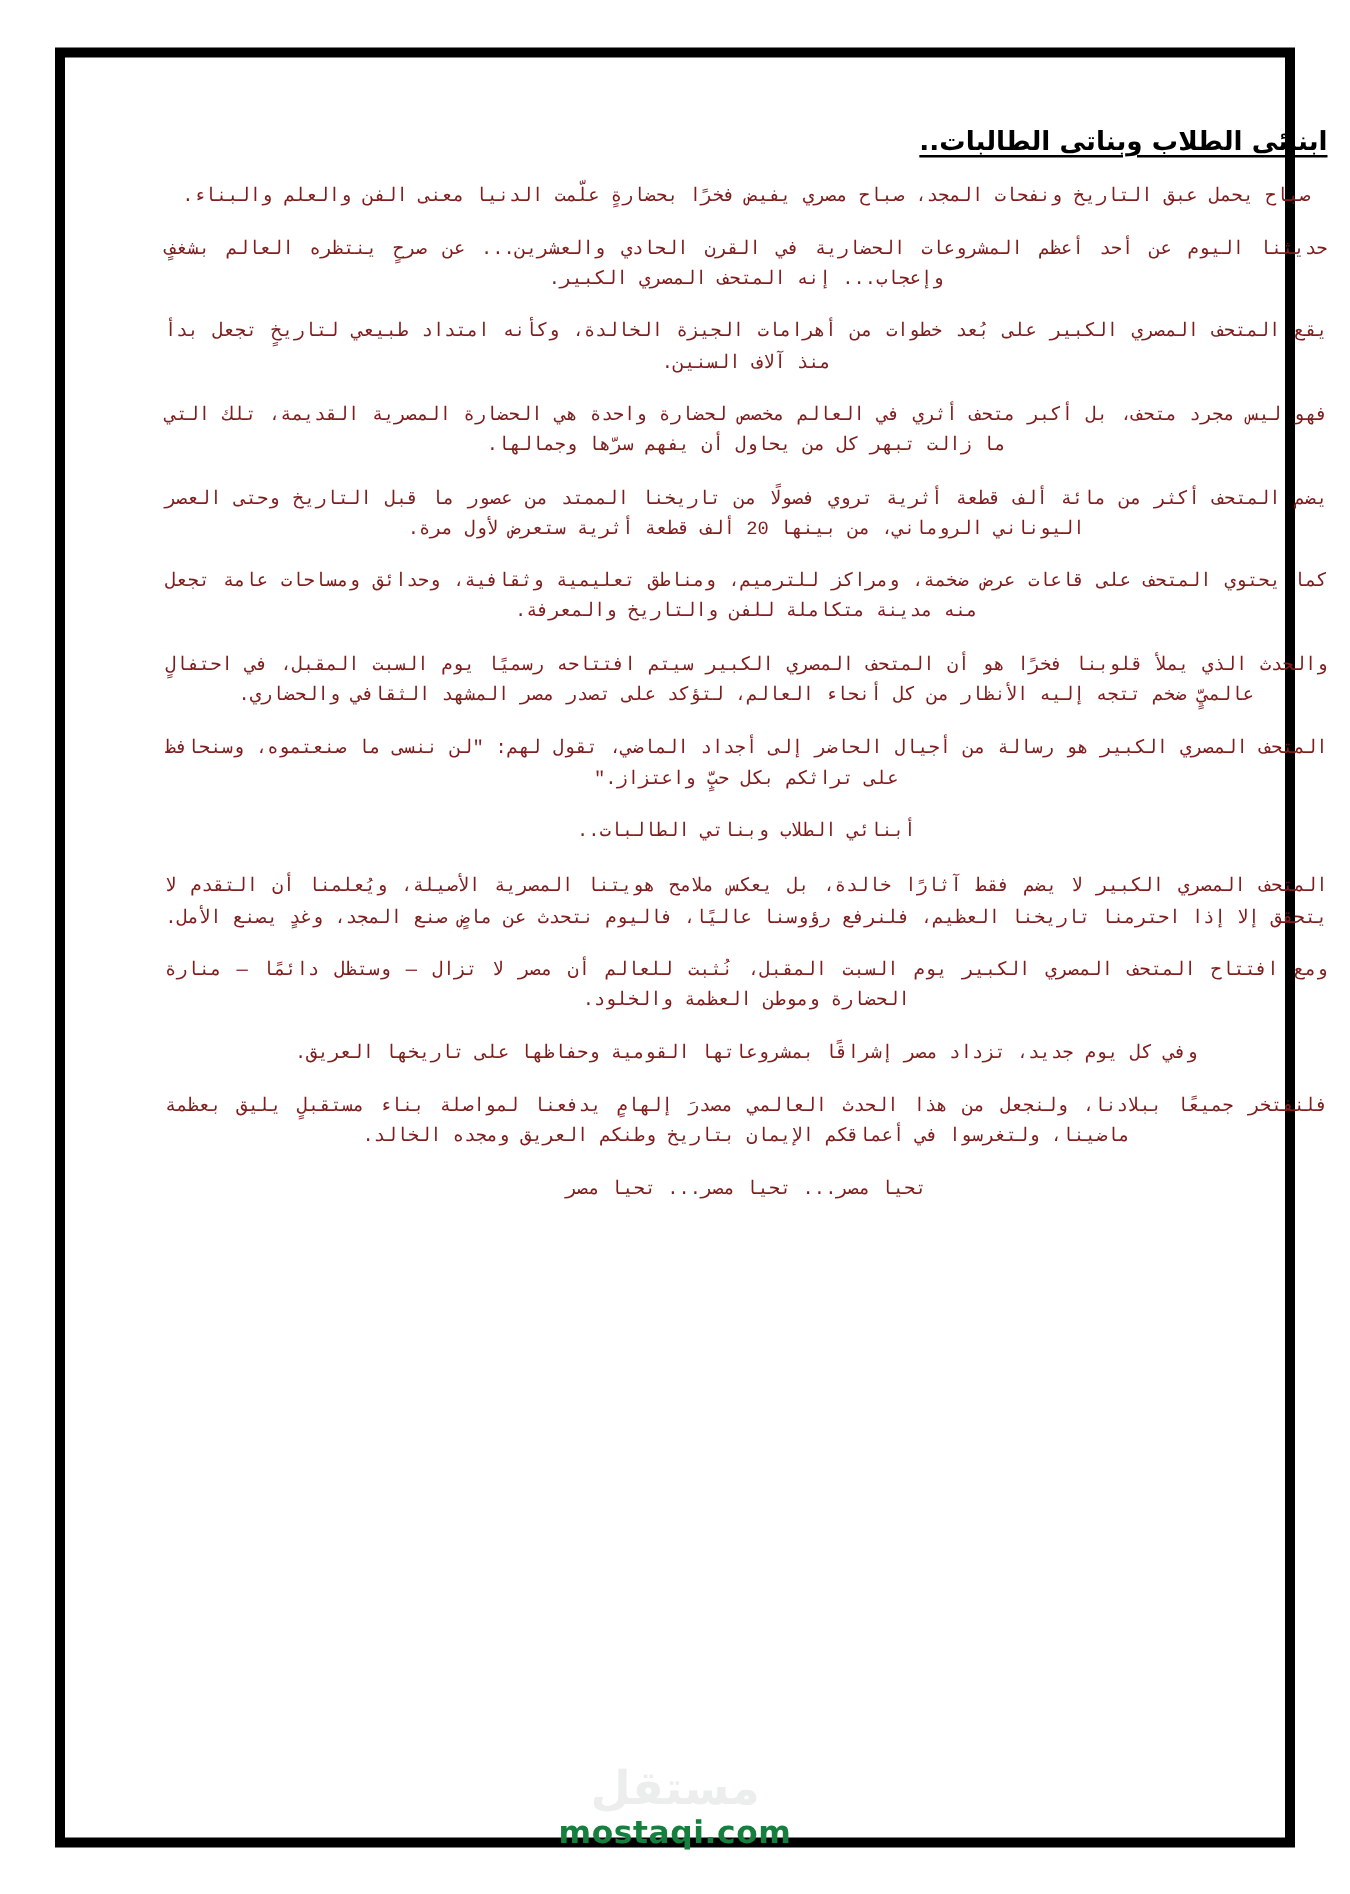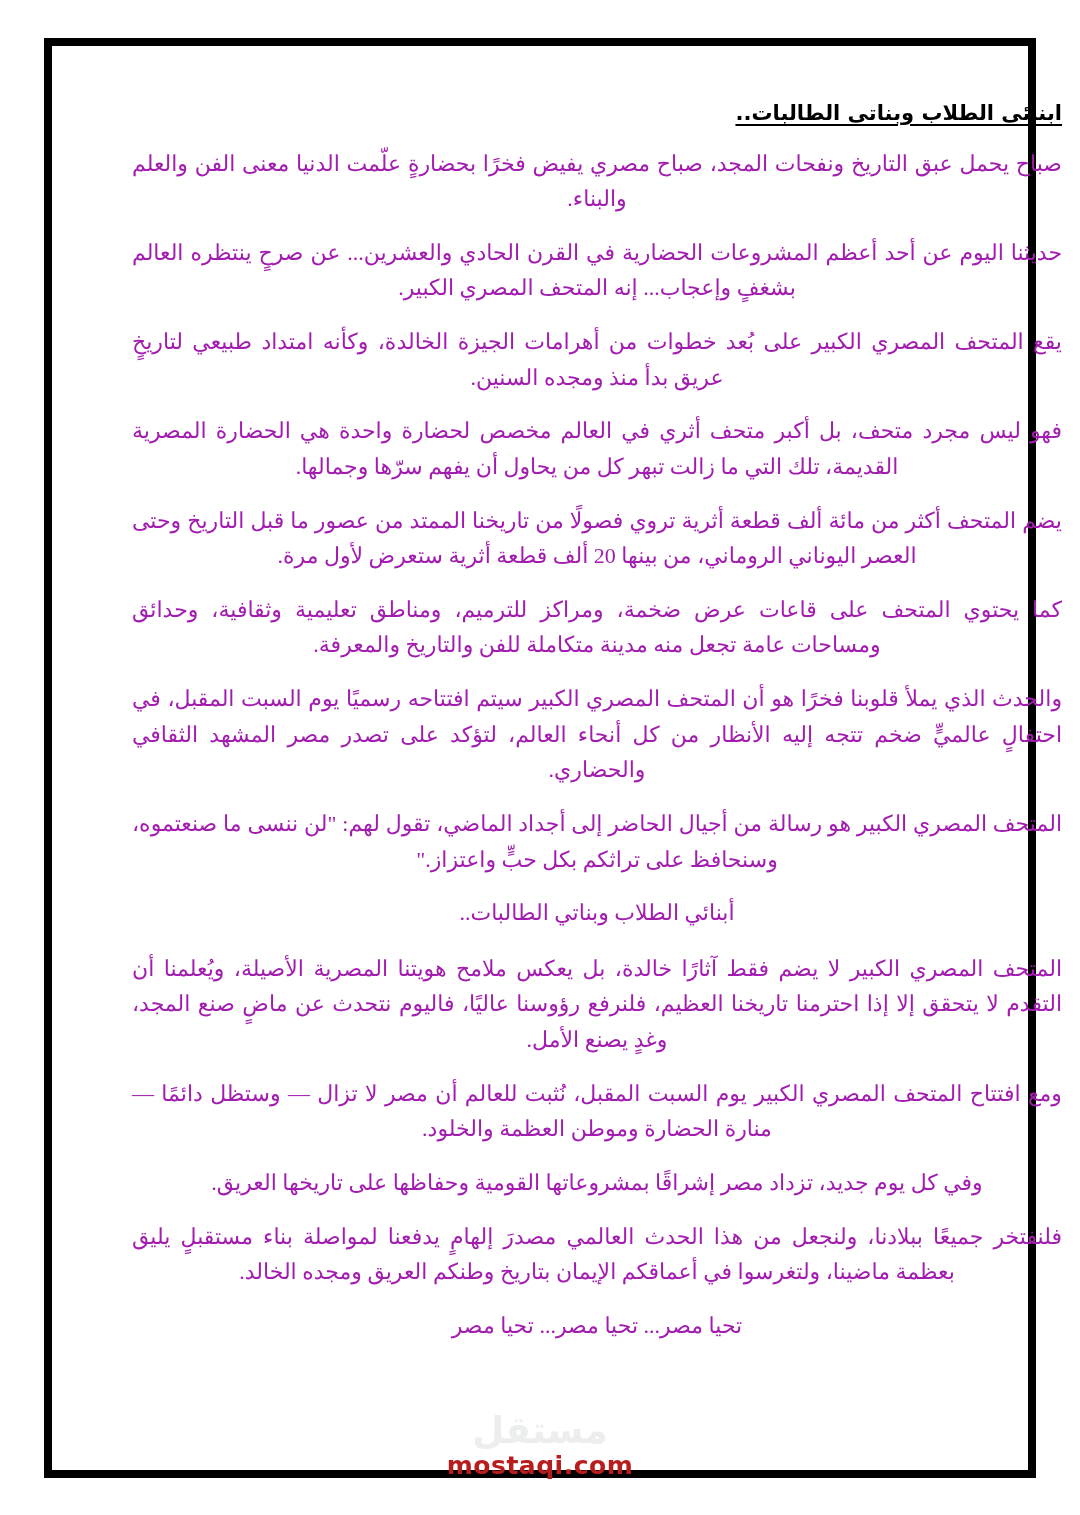--- a/index.html
+++ b/index.html
@@ -68,44 +68,44 @@
     color: #eceded;
     letter-spacing: 1px;
     direction: rtl;
   }
   #watermark .wm-en {
     display: block;
     margin-top: 4px;
     font-family: "DejaVu Sans", "Liberation Sans", sans-serif;
     font-size: 25px;
     font-weight: bold;
-    color: #b91c1c;
+    color: #15803d;
     direction: ltr;
     letter-spacing: 0.5px;
   }
 
   
   .doc-title {
     margin: 0 0 16px 0;
     font-family: "DejaVu Sans", "Liberation Sans", sans-serif;
     font-size: 21px;
     font-weight: bold;
     text-align: right;
     text-decoration: underline;
     text-underline-offset: 4px;
     color: #000000;
     line-height: 1.5;
   }
 
   .doc-para {
     margin: 0 0 18px 0;
-    font-family: Liberation Serif, serif;
-    font-size: 22px;
+    font-family: Liberation Mono, monospace;
+    font-size: 15px;
     line-height: 1.62;
-    color: #a21caf;
+    color: #7f1d1d;
     text-align: justify;
     text-align-last: center;
   }
 
   .doc-para.single-line {
     text-align: center;
   }
 
   .doc-para.subtitle {
     text-align: left;
@@ -123,21 +123,21 @@
 <div id="page-sheet">
 
   <div id="doc-frame">
 
     <div id="doc-body">
 
       <div class="doc-title">ابنائى الطلاب وبناتى الطالبات..</div>
 
       <p class="doc-para">صباح يحمل عبق التاريخ ونفحات المجد، صباح مصري يفيض فخرًا بحضارةٍ علّمت الدنيا معنى الفن والعلم والبناء.</p>
       <p class="doc-para">حديثنا اليوم عن أحد أعظم المشروعات الحضارية في القرن الحادي والعشرين... عن صرحٍ ينتظره العالم بشغفٍ وإعجاب... إنه المتحف المصري الكبير.</p>
-      <p class="doc-para">يقع المتحف المصري الكبير على بُعد خطوات من أهرامات الجيزة الخالدة، وكأنه امتداد طبيعي لتاريخٍ عريق بدأ منذ ومجده السنين.</p>
+      <p class="doc-para">يقع المتحف المصري الكبير على بُعد خطوات من أهرامات الجيزة الخالدة، وكأنه امتداد طبيعي لتاريخٍ تجعل بدأ منذ آلاف السنين.</p>
       <p class="doc-para">فهو ليس مجرد متحف، بل أكبر متحف أثري في العالم مخصص لحضارة واحدة هي الحضارة المصرية القديمة، تلك التي ما زالت تبهر كل من يحاول أن يفهم سرّها وجمالها.</p>
       <p class="doc-para">يضم المتحف أكثر من مائة ألف قطعة أثرية تروي فصولًا من تاريخنا الممتد من عصور ما قبل التاريخ وحتى العصر اليوناني الروماني، من بينها 20 ألف قطعة أثرية ستعرض لأول مرة.</p>
       <p class="doc-para">كما يحتوي المتحف على قاعات عرض ضخمة، ومراكز للترميم، ومناطق تعليمية وثقافية، وحدائق ومساحات عامة تجعل منه مدينة متكاملة للفن والتاريخ والمعرفة.</p>
       <p class="doc-para">والحدث الذي يملأ قلوبنا فخرًا هو أن المتحف المصري الكبير سيتم افتتاحه رسميًا يوم السبت المقبل، في احتفالٍ عالميٍّ ضخم تتجه إليه الأنظار من كل أنحاء العالم، لتؤكد على تصدر مصر المشهد الثقافي والحضاري.</p>
       <p class="doc-para">المتحف المصري الكبير هو رسالة من أجيال الحاضر إلى أجداد الماضي، تقول لهم: "لن ننسى ما صنعتموه، وسنحافظ على تراثكم بكل حبٍّ واعتزاز."</p>
       <p class="doc-para subtitle">أبنائي الطلاب وبناتي الطالبات..</p>
       <p class="doc-para">المتحف المصري الكبير لا يضم فقط آثارًا خالدة، بل يعكس ملامح هويتنا المصرية الأصيلة، ويُعلمنا أن التقدم لا يتحقق إلا إذا احترمنا تاريخنا العظيم، فلنرفع رؤوسنا عاليًا، فاليوم نتحدث عن ماضٍ صنع المجد، وغدٍ يصنع الأمل.</p>
       <p class="doc-para">ومع افتتاح المتحف المصري الكبير يوم السبت المقبل، نُثبت للعالم أن مصر لا تزال — وستظل دائمًا — منارة الحضارة وموطن العظمة والخلود.</p>
       <p class="doc-para single-line">وفي كل يوم جديد، تزداد مصر إشراقًا بمشروعاتها القومية وحفاظها على تاريخها العريق.</p>
       <p class="doc-para">فلنفتخر جميعًا ببلادنا، ولنجعل من هذا الحدث العالمي مصدرَ إلهامٍ يدفعنا لمواصلة بناء مستقبلٍ يليق بعظمة ماضينا، ولتغرسوا في أعماقكم الإيمان بتاريخ وطنكم العريق ومجده الخالد.</p>

